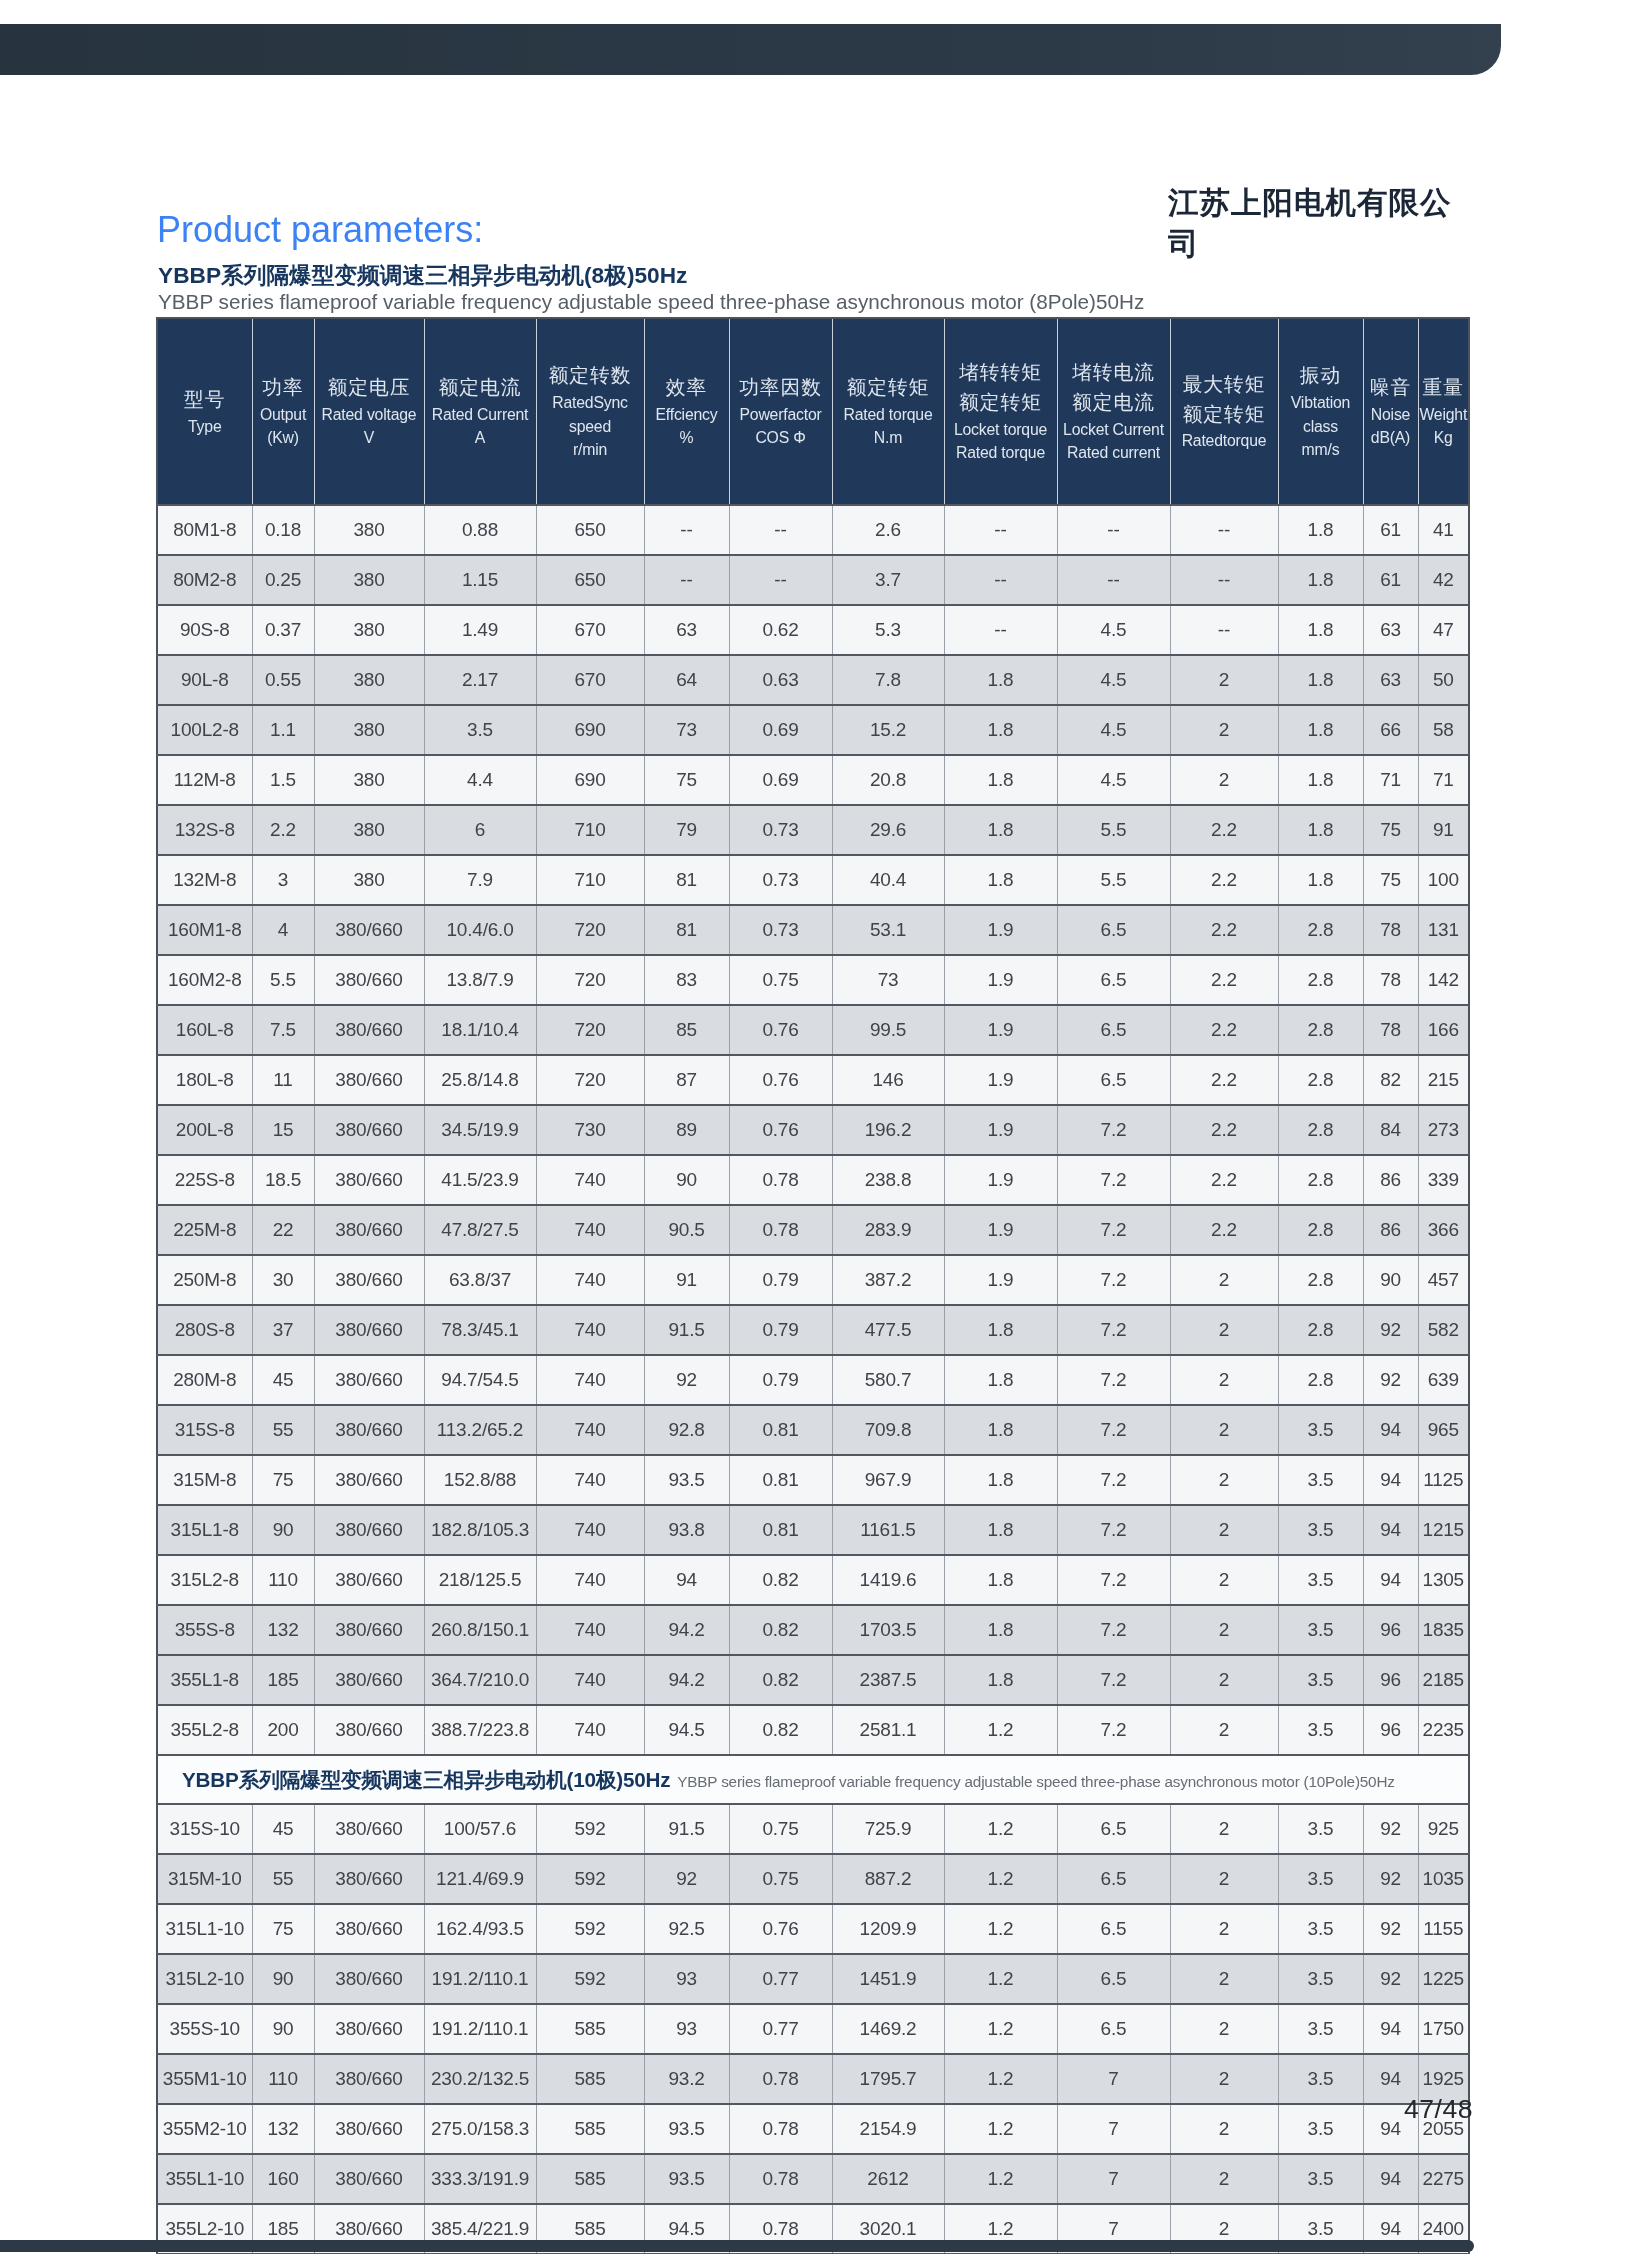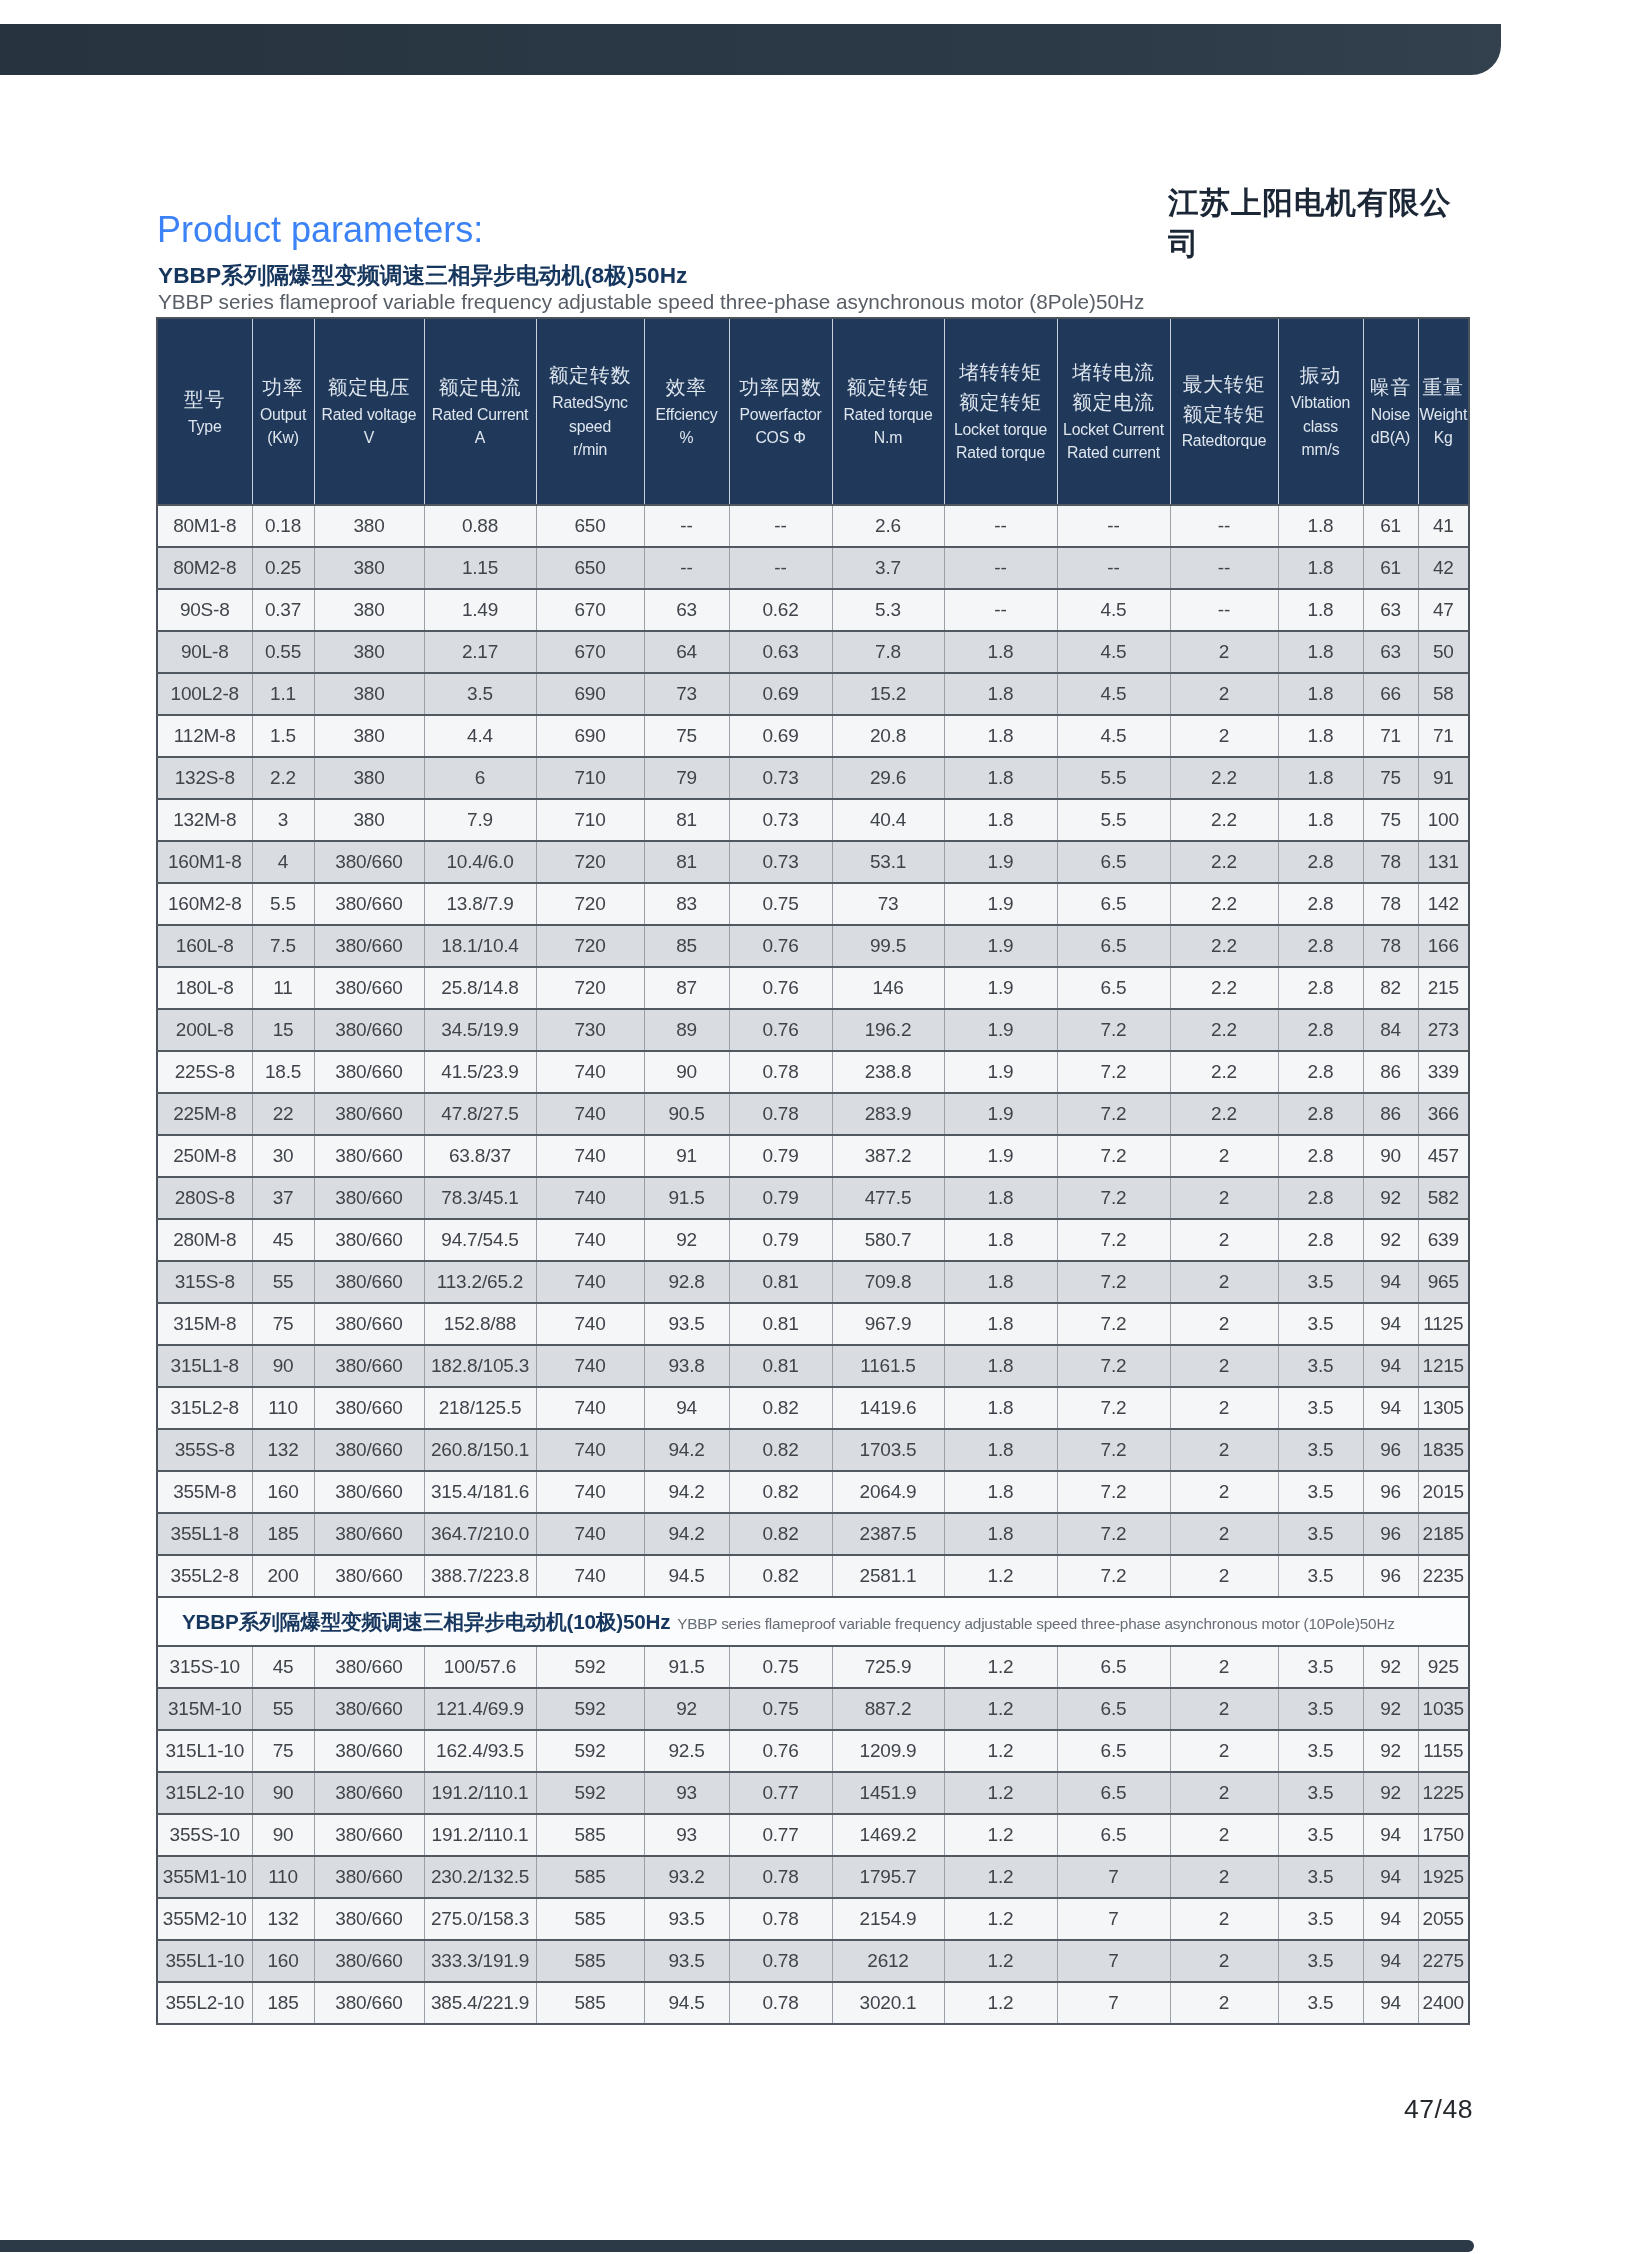--- a/index.html
+++ b/index.html
@@ -24,21 +24,21 @@
     border-left:1px solid #c8d1da;border-right:1px solid #c8d1da;padding:0;}
   table.spec thead tr{height:187px;}
   .h-cn{display:block;font-size:19.7px;line-height:29.6px;letter-spacing:1px;}
   .h-en{display:block;font-size:15.8px;line-height:23.6px;letter-spacing:-0.2px;}
   table.spec td{border-left:1px solid #99a0a8;border-right:1px solid #99a0a8;
     border-top:2px solid #51585f;border-bottom:2px solid #51585f;
     text-align:center;vertical-align:middle;font-size:19px;color:#3f444b;
     letter-spacing:-0.2px;padding:0;overflow:hidden;white-space:nowrap;}
   tr.r-light td{background:#f5f6f8;}
   tr.r-dark td{background:#d9dde2;}
-  tr.data-row{height:42px;}
+  tr.data-row{height:50px;}
   tr.section-row{height:49px;}
   tr.section-row td{background:#fbfcfd;text-align:left;padding-left:24px;white-space:nowrap;}
   .sec-cn{font-size:20.7px;font-weight:700;color:#16365e;}
   .sec-en{font-size:15.3px;font-weight:400;color:#676d75;margin-left:6.9px;}
 
   .page-number{position:absolute;top:2094px;left:1387px;width:103px;text-align:center;
     font-size:26.6px;color:#25282c;letter-spacing:0.5px;}
 </style>
 </head>
 <body>
@@ -507,36 +507,20 @@
           <td>94.2</td>
           <td>0.82</td>
           <td>1703.5</td>
           <td>1.8</td>
           <td>7.2</td>
           <td>2</td>
           <td>3.5</td>
           <td>96</td>
           <td>1835</td>
         </tr>
-        <tr class="data-row r-light">
-          <td>355M-8</td>
-          <td>160</td>
-          <td>380/660</td>
-          <td>315.4/181.6</td>
-          <td>740</td>
-          <td>94.2</td>
-          <td>0.82</td>
-          <td>2064.9</td>
-          <td>1.8</td>
-          <td>7.2</td>
-          <td>2</td>
-          <td>3.5</td>
-          <td>96</td>
-          <td>2015</td>
-        </tr>
         <tr class="data-row r-dark">
           <td>355L1-8</td>
           <td>185</td>
           <td>380/660</td>
           <td>364.7/210.0</td>
           <td>740</td>
           <td>94.2</td>
           <td>0.82</td>
           <td>2387.5</td>
           <td>1.8</td>

